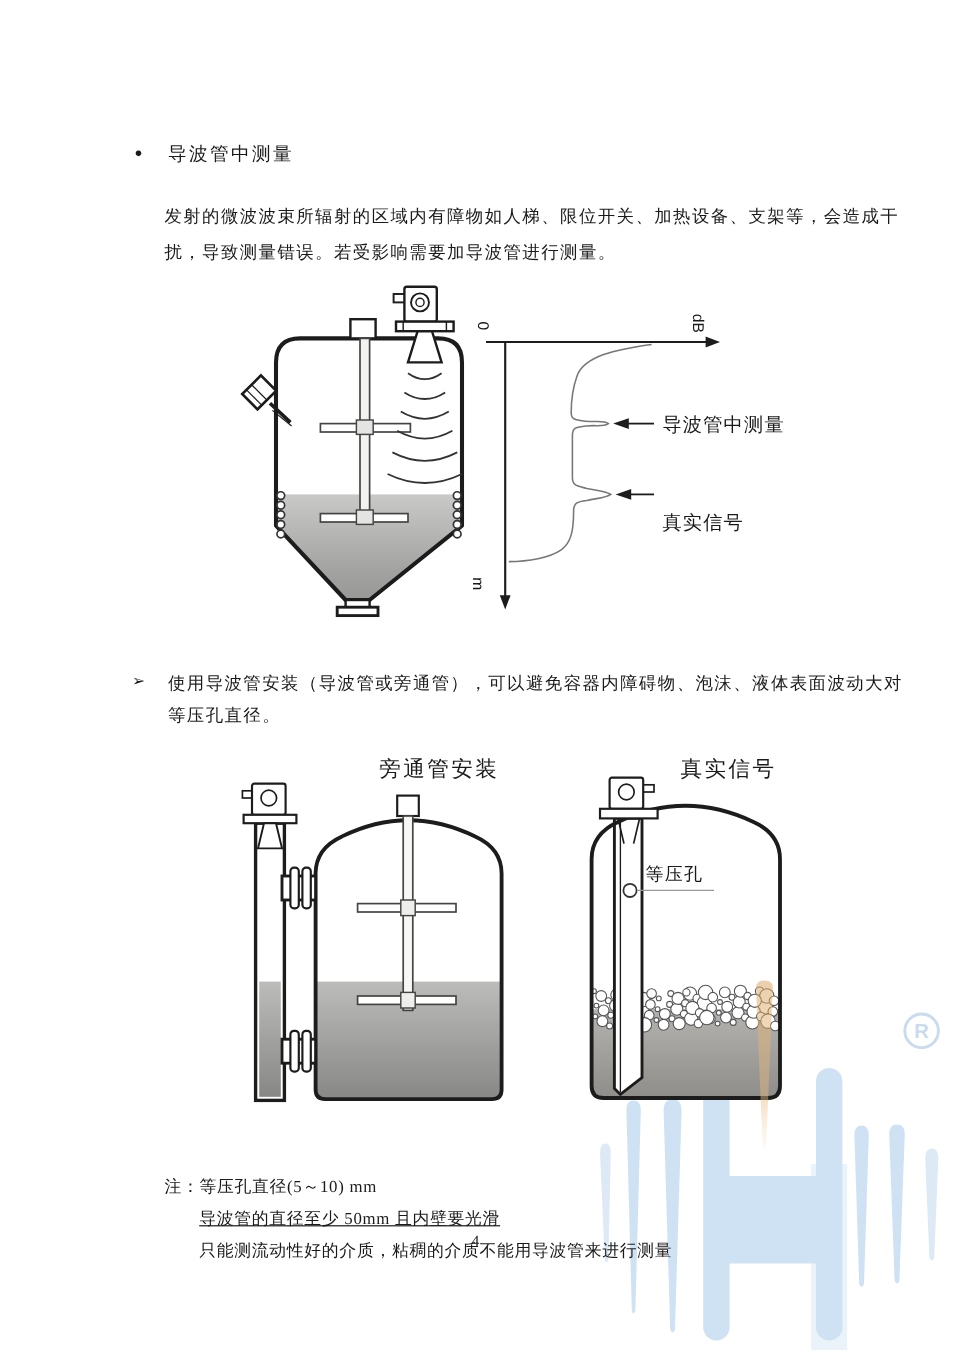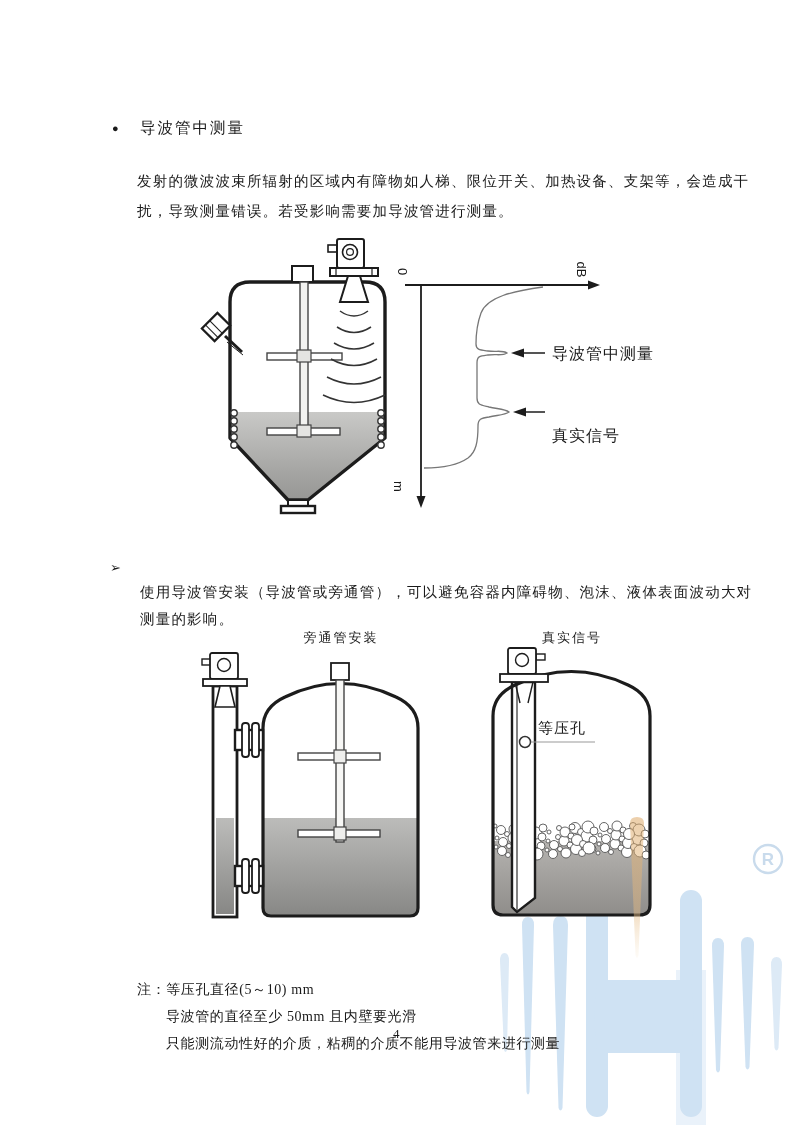--- a/index.html
+++ b/index.html
@@ -5,21 +5,21 @@
   html,body{margin:0;padding:0;background:#e8e8e8;}
   .page{
     position:relative;width:800px;height:1131px;margin:0 auto;
     background:#ffffff;overflow:hidden;
     font-family:"Liberation Serif","DejaVu Serif",serif;color:#1a1a1a;
   }
   .abs{position:absolute;}
   .heading{font-family:"Liberation Sans","DejaVu Sans",sans-serif;font-weight:normal;font-size:15.5px;letter-spacing:2px;}
   .bullet-dot{font-size:11px;}
   .body-text{font-size:14.5px;letter-spacing:1.2px;line-height:30px;white-space:nowrap;}
-  .fig-title{font-family:Liberation Mono, monospace;font-size:13px;letter-spacing:2px;text-align:center;width:150px;}
+  .fig-title{font-family:Liberation Mono, monospace;font-size:18px;letter-spacing:2px;text-align:right;width:150px;}
   .chart-label{font-size:16px;letter-spacing:1px;white-space:nowrap;}
   .axis-label{font-family:"Liberation Sans","DejaVu Sans",sans-serif;font-size:13px;transform:rotate(90deg);transform-origin:center;}
   .note-text{font-size:14px;letter-spacing:0.6px;white-space:nowrap;line-height:27px;margin-top:28px;}
   .hole-label{font-size:15px;letter-spacing:1px;white-space:nowrap;}
   .pagenum{font-size:13px;}
   svg{display:block;}
   .wm{pointer-events:none;}
 </style>
 </head>
 <body>
@@ -146,23 +146,23 @@
     <line x1="150" y1="162" x2="129" y2="162" stroke="#1c1c1c" stroke-width="1.5"></line>
     <polygon points="118,162 131,157.5 131,166.5" fill="#1c1c1c"></polygon>
   </svg>
   <div class="abs axis-label" style="left:399px;top:264px;z-index:2;">0</div>
   <div class="abs axis-label" style="left:574px;top:262px;z-index:2;">dB</div>
   <div class="abs axis-label" style="left:393px;top:479px;z-index:2;">m</div>
   <div class="abs chart-label" style="left:552px;top:344px;z-index:2;">导波管中测量</div>
   <div class="abs chart-label" style="left:552px;top:426px;z-index:2;">真实信号</div>
 
   <span class="abs" style="left:110px;top:560px;font-size:13px;z-index:2;">➢</span>
-  <div class="abs body-text" style="left:140px;top:579px;line-height:27px;z-index:2;font-family:Liberation Serif, serif;">
+  <div class="abs body-text" style="left:140px;top:557px;line-height:27px;z-index:2;font-family:Liberation Serif, serif;">
     <span style="display:block">使用导波管安装（导波管或旁通管），可以避免容器内障碍物、泡沫、液体表面波动大对</span>
-    <span style="display:block">测量的影响。</span>
+    <span style="display:block">等压孔直径。</span>
   </div>
 
   <div class="abs fig-title" style="left:266px;top:629px;z-index:2;">旁通管安装</div>
   <div class="abs fig-title" style="left:497px;top:629px;z-index:2;">真实信号</div>
 
   <svg class="abs" style="left:185px;top:650px;z-index:2;" width="260" height="295" viewBox="0 0 260 295">
     <defs>
       <linearGradient id="liq2" x1="0" y1="0" x2="0" y2="1">
         <stop offset="0" stop-color="#bcbcba"></stop>
           <stop offset="1" stop-color="#878785"></stop>
@@ -332,19 +332,19 @@
         <stop offset="0" stop-color="#dda968" stop-opacity="0.55"></stop>
         <stop offset="0.7" stop-color="#e6bc85" stop-opacity="0.45"></stop>
         <stop offset="1" stop-color="#f0d4ab" stop-opacity="0.1"></stop>
       </linearGradient>
     </defs>
     <path d="M5,8 Q5,2 12,2 Q19,2 19,8 L13.5,140 Q12,146 10.5,140 Z" fill="url(#og)"></path>
   </svg>
 
   <div class="abs note-text" style="left:137px;top:948px;z-index:2;">
     <span style="display:block">注：等压孔直径(5～10) mm</span>
-    <span style="display:block;margin-left:29px;">导波管的直径至少 50mm 且内壁要光滑</span>
+    <span style="display:block;margin-left:29px;text-decoration:underline;">导波管的直径至少 50mm 且内壁要光滑</span>
     <span style="display:block;margin-left:29px;">只能测流动性好的介质，粘稠的介质不能用导波管来进行测量</span>
   </div>
 
   <div class="abs pagenum" style="left:393px;top:1026px;z-index:2;">4</div>
 
 </div>
 
 </body></html>

